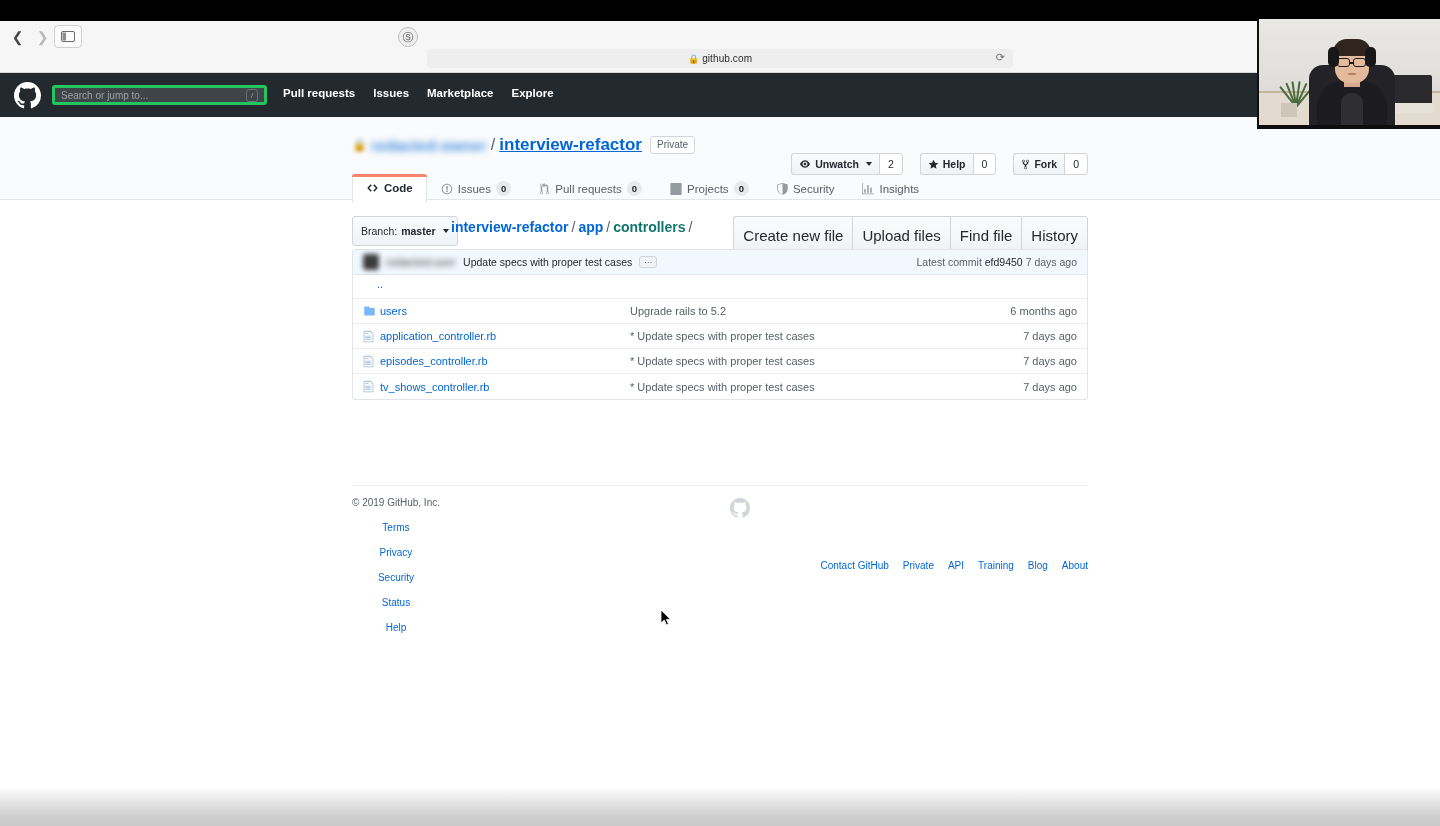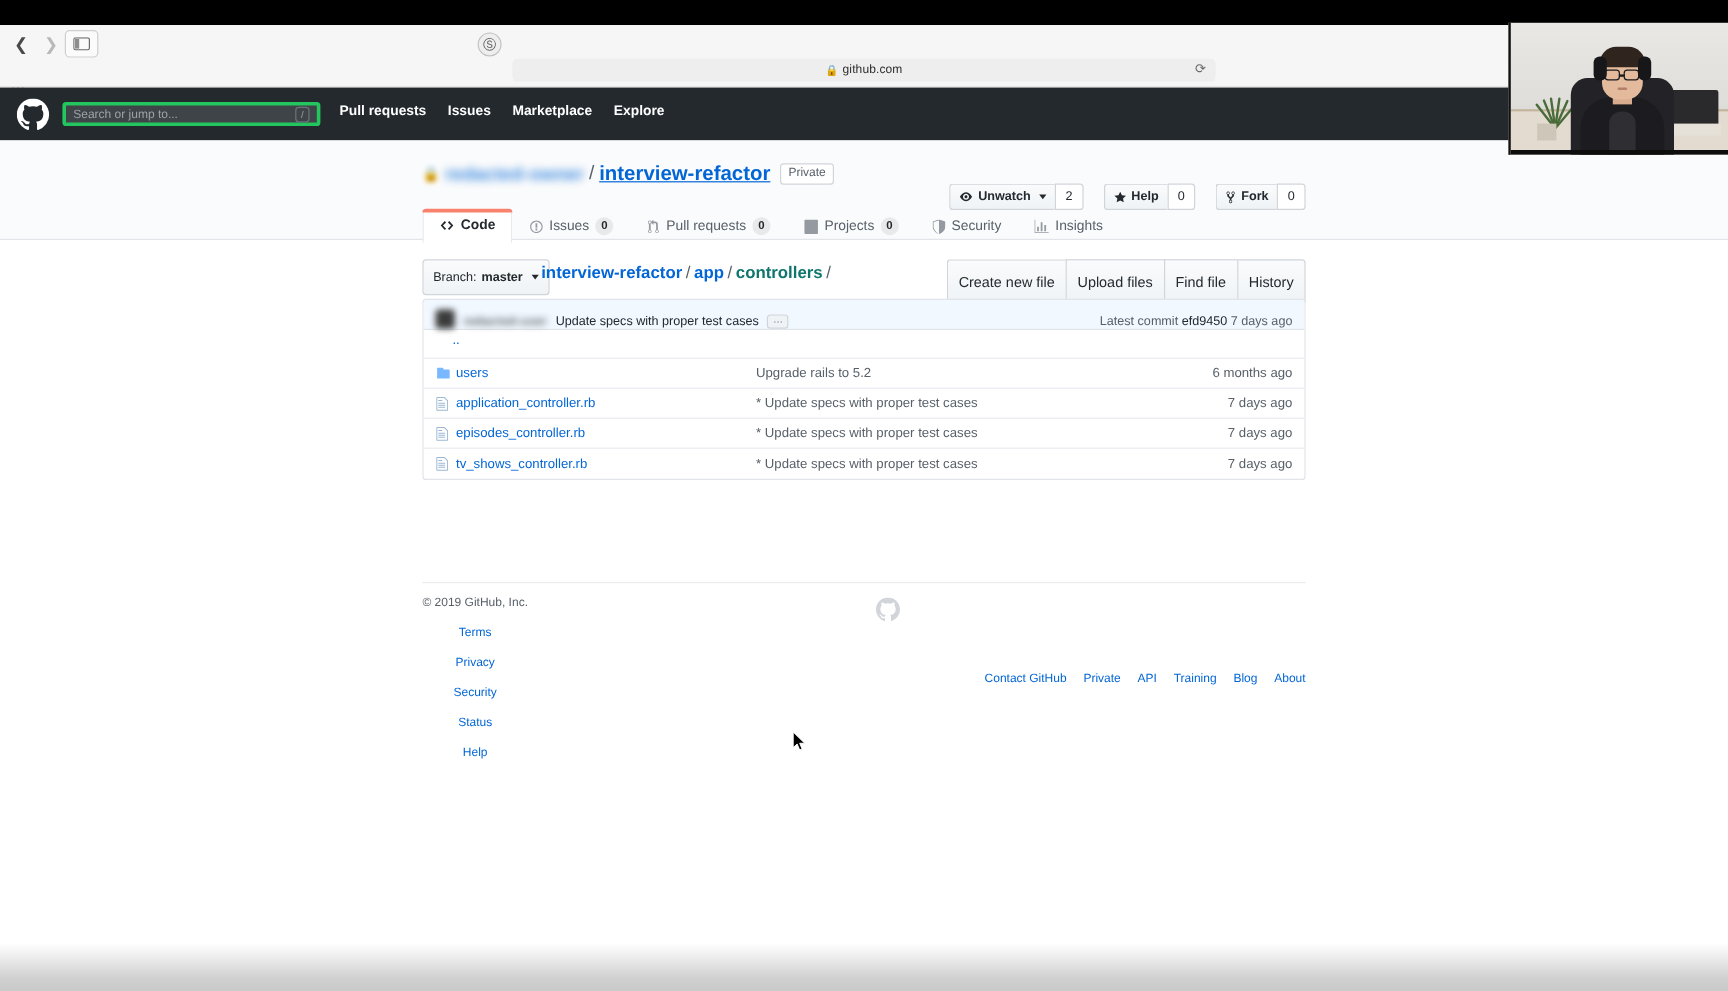--- a/index.html
+++ b/index.html
@@ -144,33 +144,33 @@
   }
   .branch-btn b { font-weight:bold; }
   .breadcrumb { position:absolute; left:99px; top:3px; font-size:14px; font-weight:bold; }
   .breadcrumb a { color:#0366d6; text-decoration:none; }
   .breadcrumb .sep { color:#586069; font-weight:normal; margin:0 3px; }
   .breadcrumb .cur { color:#0f766e; }
 
   .file-actions { position:absolute; right:0; top:0; display:flex; }
   .fa-btn {
     border:1px solid #d1d5da; background:linear-gradient(#fafbfc,#eff3f6);
-    font-size:12px; color:#24292e; height:38px;
+    font-size:15px; color:#24292e; height:38px;
     display:flex; align-items:center; padding:0 9px; border-right:none;
   }
   .fa-btn:first-child { border-radius:3px 0 0 3px; }
   .fa-btn:last-child { border-radius:0 3px 3px 0; border-right:1px solid #d1d5da; }
 
   
   .file-box {
     position:absolute; left:352px; top:249px; width:736px;
     border:1px solid #e1e4e8; border-radius:3px; overflow:hidden; background:#fff;
   }
   .commit-bar {
-    display:flex; align-items:flex-end; height:25px; padding:0 10px;
+    display:flex; align-items:center; height:25px; padding:0 10px;
     background:#f1f8ff; border-bottom:1px solid #e1e4e8; gap:7px;
   }
   .avatar-blur {
     width:16px; height:16px; border-radius:3px; background:#3b3b3b;
     filter:blur(2.6px); flex:none;
   }
   .author-blur {
     filter:blur(3px); font-size:10px; color:#24292e; font-weight:bold;
     letter-spacing:.3px; opacity:.75;
   }

